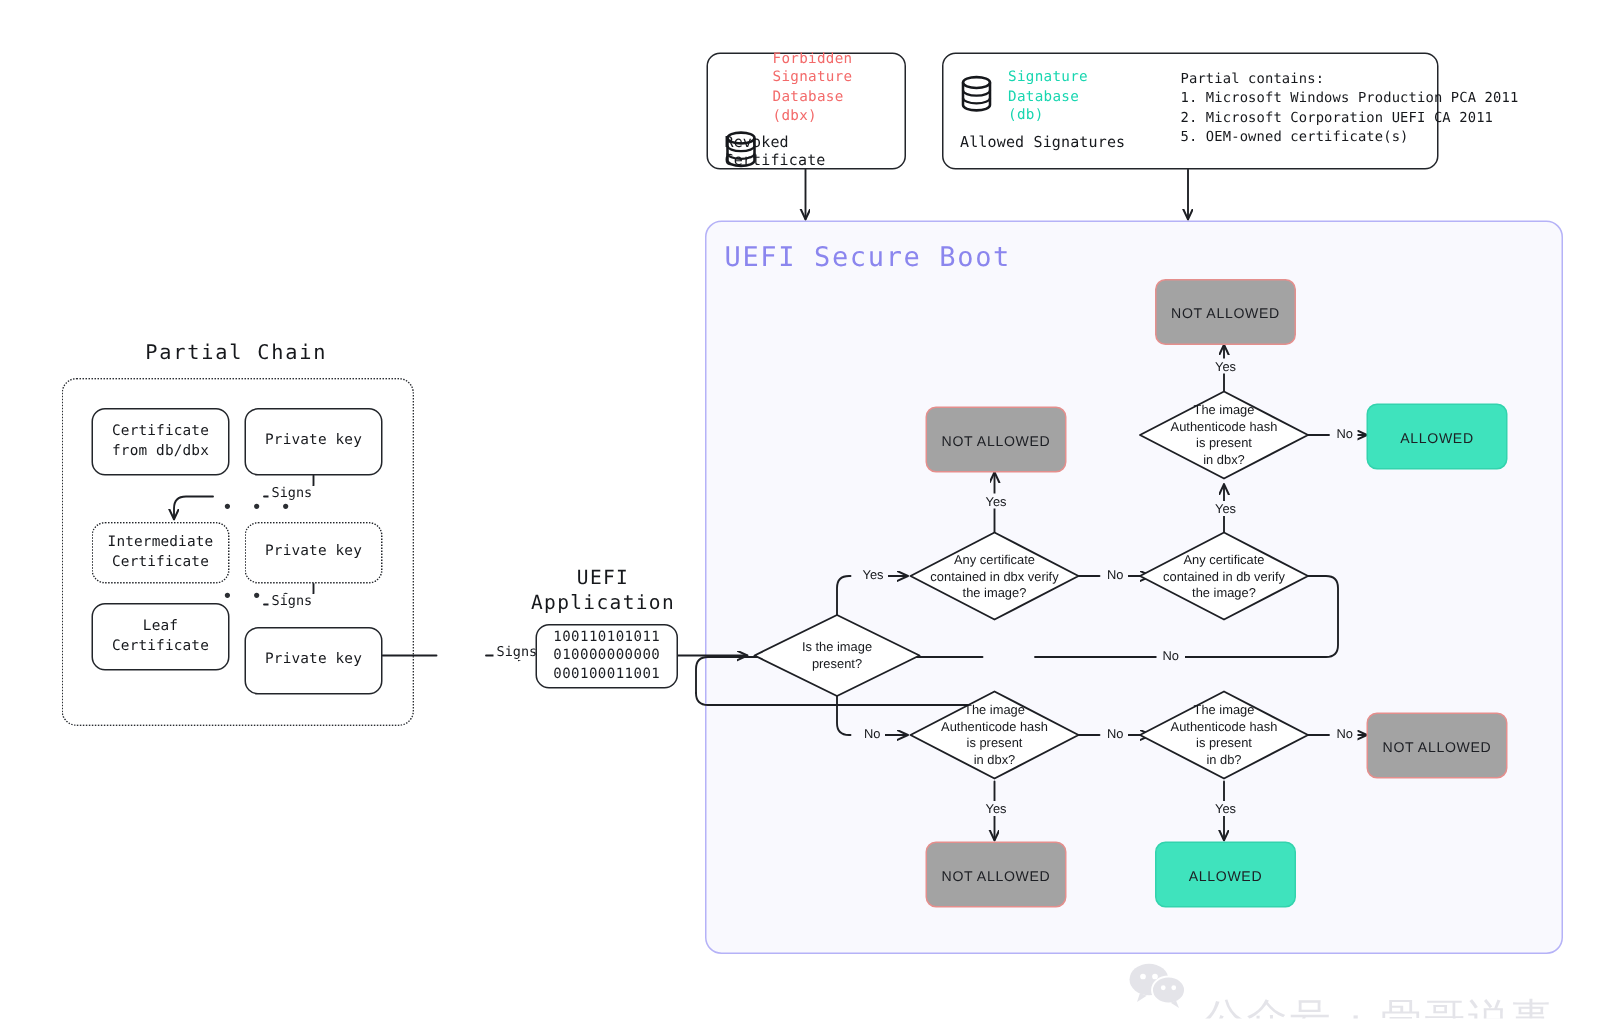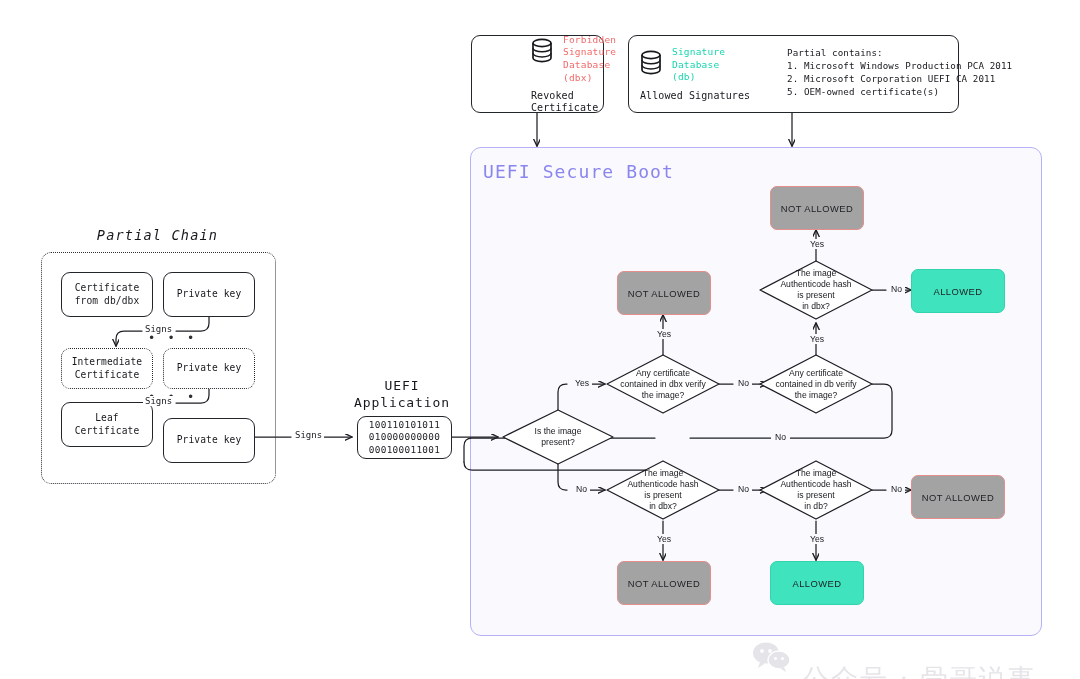--- a/index.html
+++ b/index.html
@@ -31,21 +31,21 @@
   .binary{
     width:100%;text-align:center;font-size:9.4px;line-height:12.4px;color:#1b1d22;
     letter-spacing:.3px;
   }
 
   
   .chain-region{
     position:absolute;border:1.8px dotted #2b2e33;border-radius:10px;background:transparent;
   }
   .chain-title{
-    position:absolute;font-size:13.5px;color:#16181c;letter-spacing:1.2px;text-align:center;font-style:italic;
+    position:absolute;font-size:13.5px;color:#16181c;letter-spacing:1.2px;text-align:center;
   }
 
   
   .sb-panel{
     position:absolute;border:1.7px solid #b5b2f7;border-radius:11px;background:#f9f9fe;
   }
   .sb-label{
     position:absolute;font-size:18px;color:#8b86ee;letter-spacing:1.1px;
   }
 
@@ -68,21 +68,21 @@
 
   .uefi-app-title{
     position:absolute;text-align:center;font-size:13px;line-height:17px;color:#16181c;letter-spacing:.9px;
   }
 
   
   .elabel{
     position:absolute;font-family:"Liberation Sans", sans-serif;font-size:8.6px;color:#16181c;
     background:transparent;white-space:nowrap;
   }
-  .elabel.mono{font-family:"DejaVu Sans Mono", monospace;font-size:9px;}
+  .elabel.mono{font-family:"DejaVu Sans Mono", monospace;font-size:9px;margin-left:36px;}
 
   .ellipsis{position:absolute;font-size:12px;color:#2b2e33;letter-spacing:2.5px;}
 
   
   .watermark{
     position:absolute;display:flex;align-items:center;gap:10px;opacity:.38;
   }
   .wm-text{
     font-family:"DejaVu Sans", sans-serif;font-size:27px;color:#b9b9c6;letter-spacing:2px;margin-top:44px;
   }
@@ -151,21 +151,21 @@
       <polygon points="558,410 613,437 558,464 503,437"></polygon>
       <polygon points="663,355 719,384 663,413 607,384"></polygon>
       <polygon points="816,355 872,384 816,413 760,384"></polygon>
       <polygon points="816,261 872,290 816,319 760,290"></polygon>
       <polygon points="663,461 719,490 663,519 607,490"></polygon>
       <polygon points="816,461 872,490 816,519 760,490"></polygon>
     </g>
   </svg>
 
   <div class="node card" style="left:471px;top:35px;width:133px;height:78px;padding:0 10px;">
-    <div style="display:flex;align-items:flex-start;gap:9px;width:100%;margin-left:48px;">
+    <div style="display:flex;align-items:flex-end;gap:9px;width:100%;">
       <svg width="24" height="28" viewBox="0 0 24 28" style="margin-top:3px;flex:none;">
         <ellipse cx="12" cy="6" rx="9" ry="3.6" fill="#fff" stroke="#16181c" stroke-width="1.7"></ellipse>
         <path d="M3,6 L3,21 a9,3.6 0 0 0 18,0 L21,6" fill="none" stroke="#16181c" stroke-width="1.7"></path>
         <path d="M3,11.2 a9,3.6 0 0 0 18,0" fill="none" stroke="#16181c" stroke-width="1.5"></path>
         <path d="M3,16.3 a9,3.6 0 0 0 18,0" fill="none" stroke="#16181c" stroke-width="1.5"></path>
       </svg>
       <div style="flex:1;">
         <div class="dbtitle" style="color:#f36a6a;white-space:pre-line;">Forbidden
 Signature
 Database (dbx)</div>

